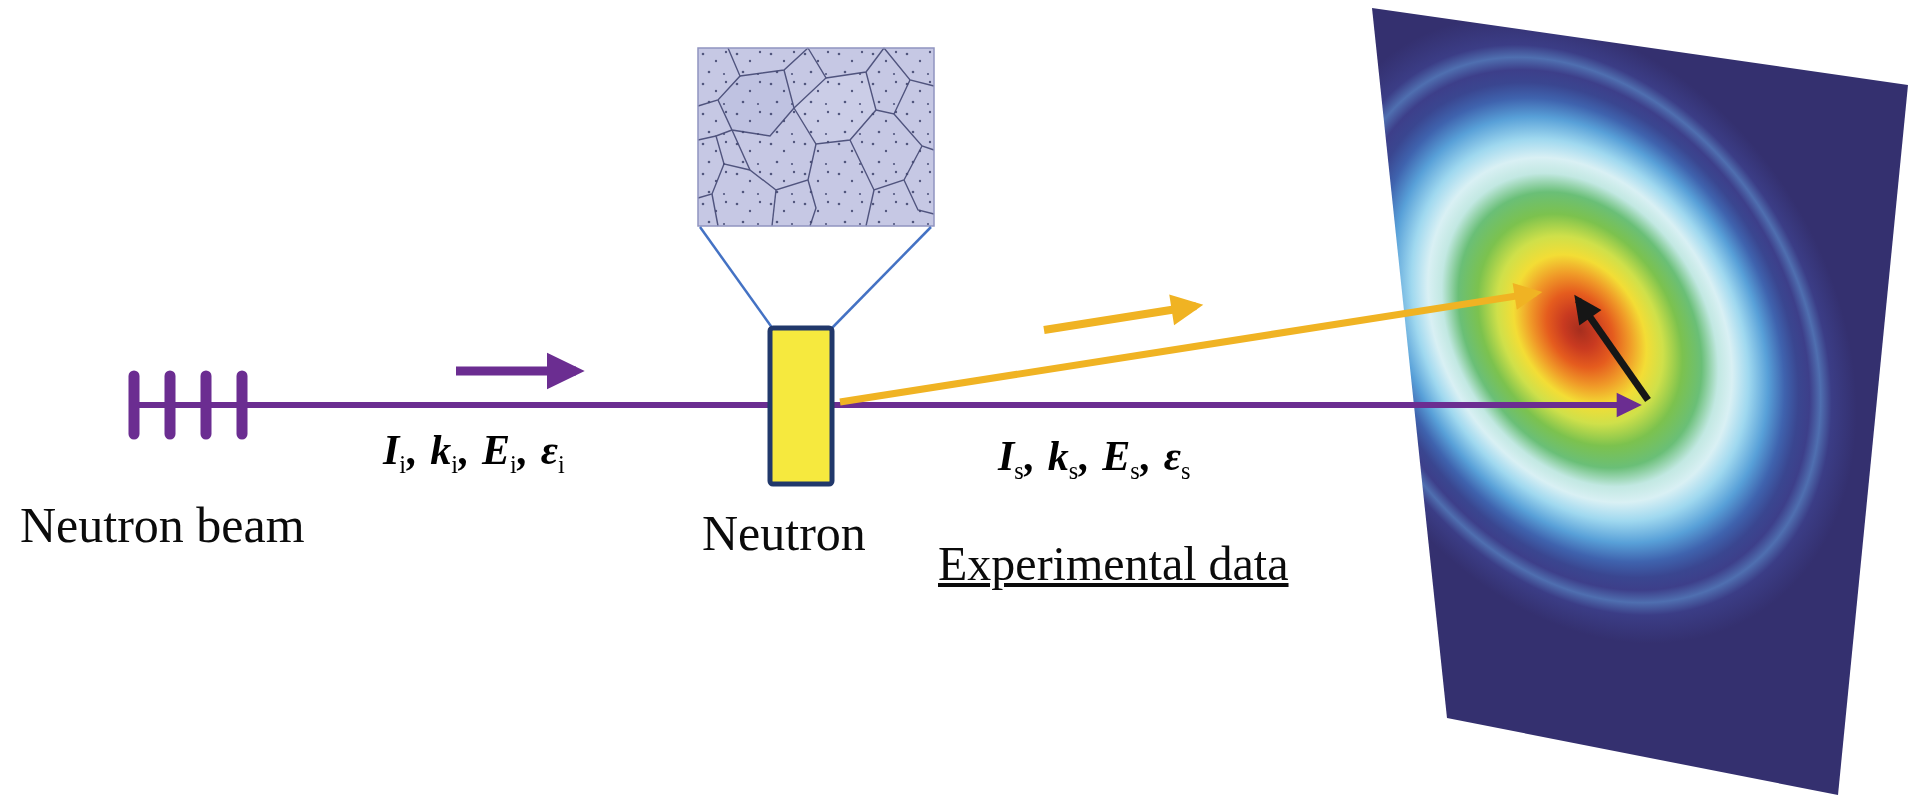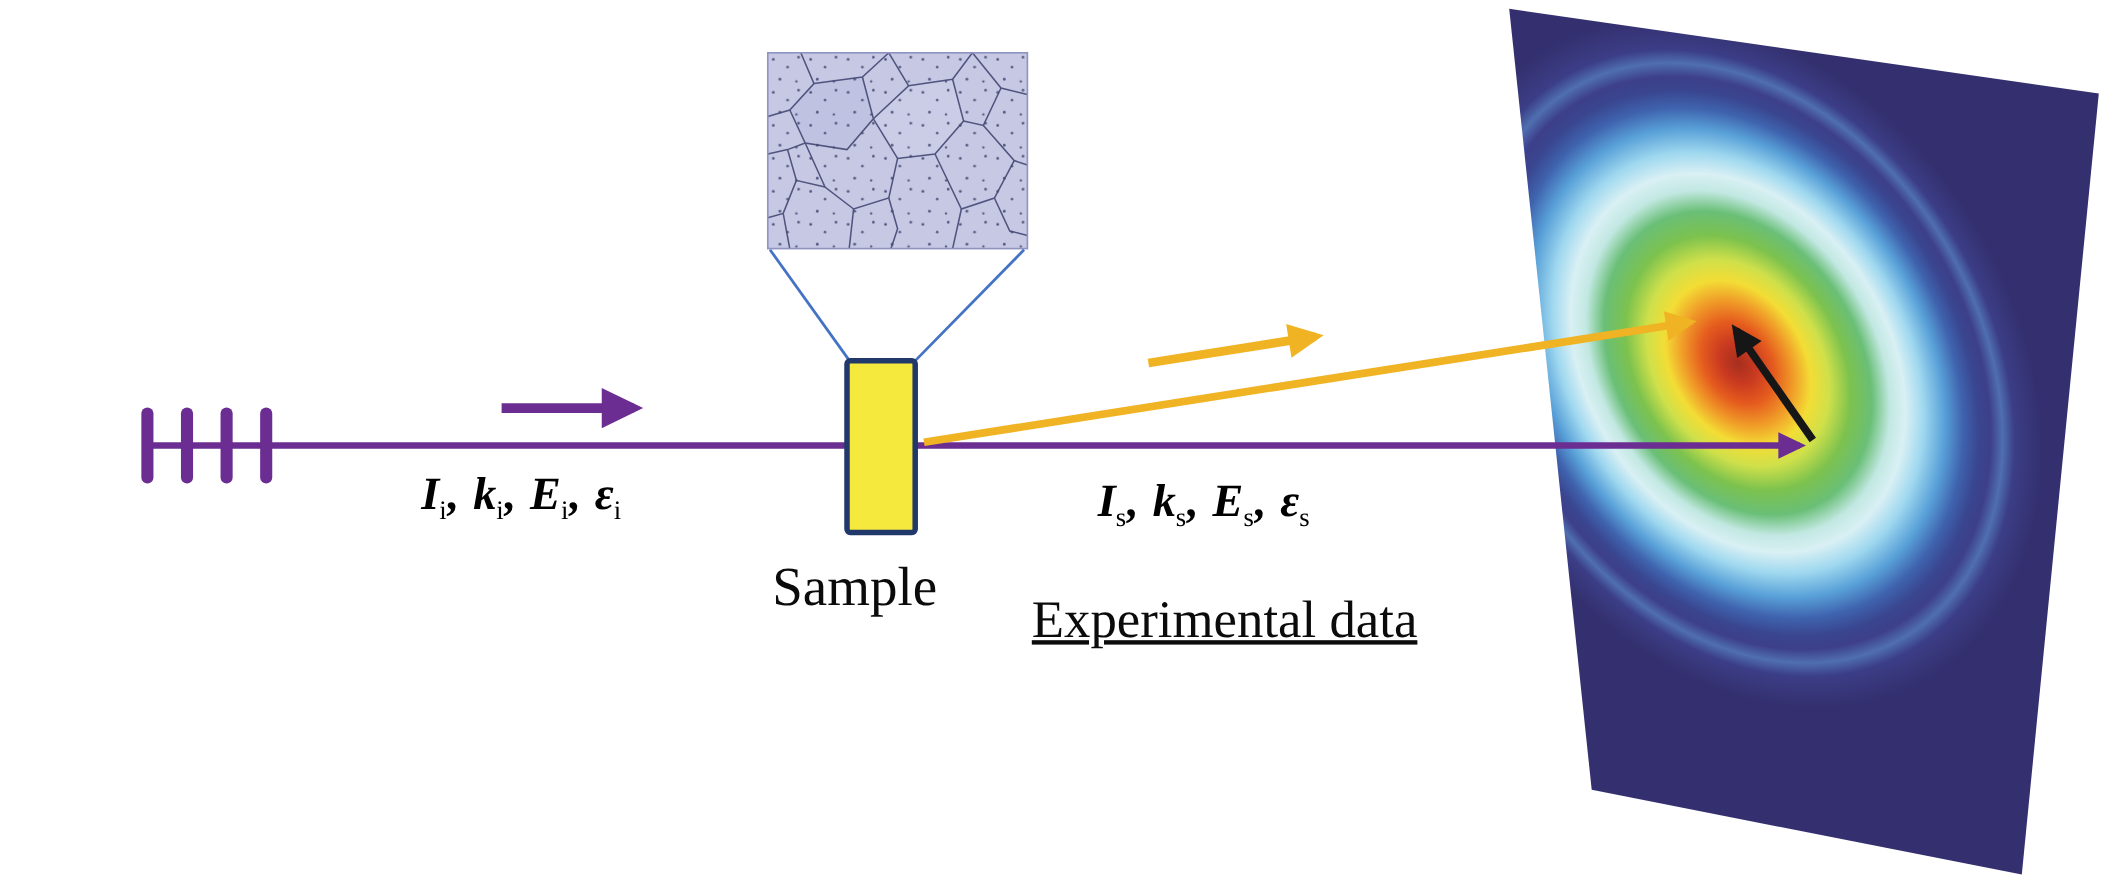--- a/index.html
+++ b/index.html
@@ -134,22 +134,23 @@
     <rect x="770" y="328" width="62" height="156" rx="3" fill="#f6e93e" stroke="#21386b" stroke-width="5"></rect>
 
     <g>
       <line x1="840" y1="402" x2="1536" y2="293" stroke="#f0b323" stroke-width="7" marker-end="url(#arrowY)"></line>
       <line x1="1044" y1="330" x2="1196" y2="306" stroke="#f0b323" stroke-width="8" marker-end="url(#arrowY)"></line>
     </g>
 
     <line x1="1648" y1="400" x2="1578" y2="300" stroke="#161616" stroke-width="7" marker-end="url(#arrowK)"></line>
   </svg>
 
+  <div class="caption" style="left:20px; top:498px; font-size:50px;">Neutron beam</div>
 
-  <div class="caption" style="left:702px; top:506px; font-size:50px;">Sample</div>
+  <div class="caption" style="left:702px; top:506px; font-size:50px;">Neutron</div>
 
   <div class="caption" style="left:938px; top:538px; font-size:48px;text-decoration:underline;">Experimental data</div>
 
   <div class="phys-label" style="left:383px; top:426px;">
     <span class="sym">I</span><sub>i</sub><span class="sep">, </span><span class="sym">k</span><sub>i</sub><span class="sep">, </span><span class="sym">E</span><sub>i</sub><span class="sep">, </span><span class="sym">ε</span><sub>i</sub>
   </div>
 
   <div class="phys-label" style="left:998px; top:432px;text-align:center;">
     <span class="sym">I</span><sub>s</sub><span class="sep">, </span><span class="sym">k</span><sub>s</sub><span class="sep">, </span><span class="sym">E</span><sub>s</sub><span class="sep">, </span><span class="sym">ε</span><sub>s</sub>
   </div>

